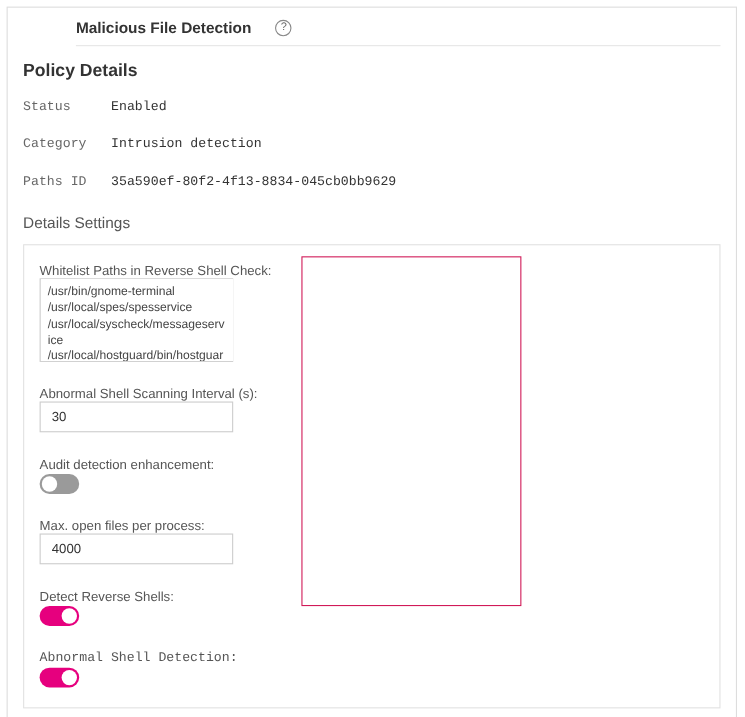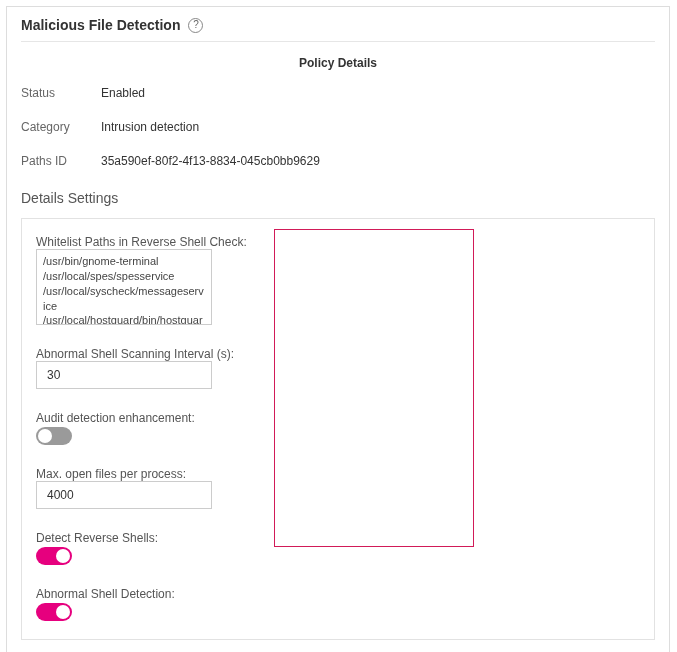--- a/index.html
+++ b/index.html
@@ -12,54 +12,55 @@
     background: #fff;
   }
   .panel {
     border: 1px solid #ddd;
     width: 664px;
     padding: 0 14px 16px 14px;
   }
   .title-row {
     display: flex;
     align-items: center;
-    gap: 8px;
+    gap: 22px;
     padding: 10px 0 8px 0;
     border-bottom: 1px solid #e6e6e6;
     margin-bottom: 14px;
+    margin-left: 48px;
   }
   .title-row h1 {
     font-size: 14px;
     font-weight: bold;
     margin: 0;
   }
   .help-icon {
     width: 15px;
     height: 15px;
     border: 1px solid #888;
     border-radius: 50%;
     display: inline-flex;
     align-items: center;
     justify-content: center;
     font-size: 10px;
     color: #666;
     line-height: 1;
   }
   .section-title {
-    font-size: 12px;
+    font-size: 16px;
     font-weight: bold;
     margin: 0 0 16px 0;
     color: #333;
-    text-align: center;
   }
   .details-row {
     display: flex;
     align-items: baseline;
     margin-bottom: 20px;
     font-size: 12px;
+    font-family: Liberation Mono, monospace;
   }
   .details-label {
     width: 80px;
     color: #666;
   }
   .details-value {
     color: #333;
   }
   .settings-section-title {
     font-size: 14px;
@@ -81,21 +82,21 @@
     height: 318px;
   }
   .setting-row {
     display: flex;
     align-items: flex-start;
     margin-bottom: 18px;
     font-size: 12px;
     color: #555;
     flex-direction: column;
   }
-  .setting-row:last-child { margin-bottom: 4px; }
+  .setting-row:last-child { margin-bottom: 4px; font-family: Liberation Mono, monospace; }
   .setting-label {
     width: 238px;
     padding-top: 4px;
     flex-shrink: 0;
   }
   .textarea-ish {
     width: 176px;
     height: 76px;
     border: 1px solid #ccc;
     padding: 4px 6px;

